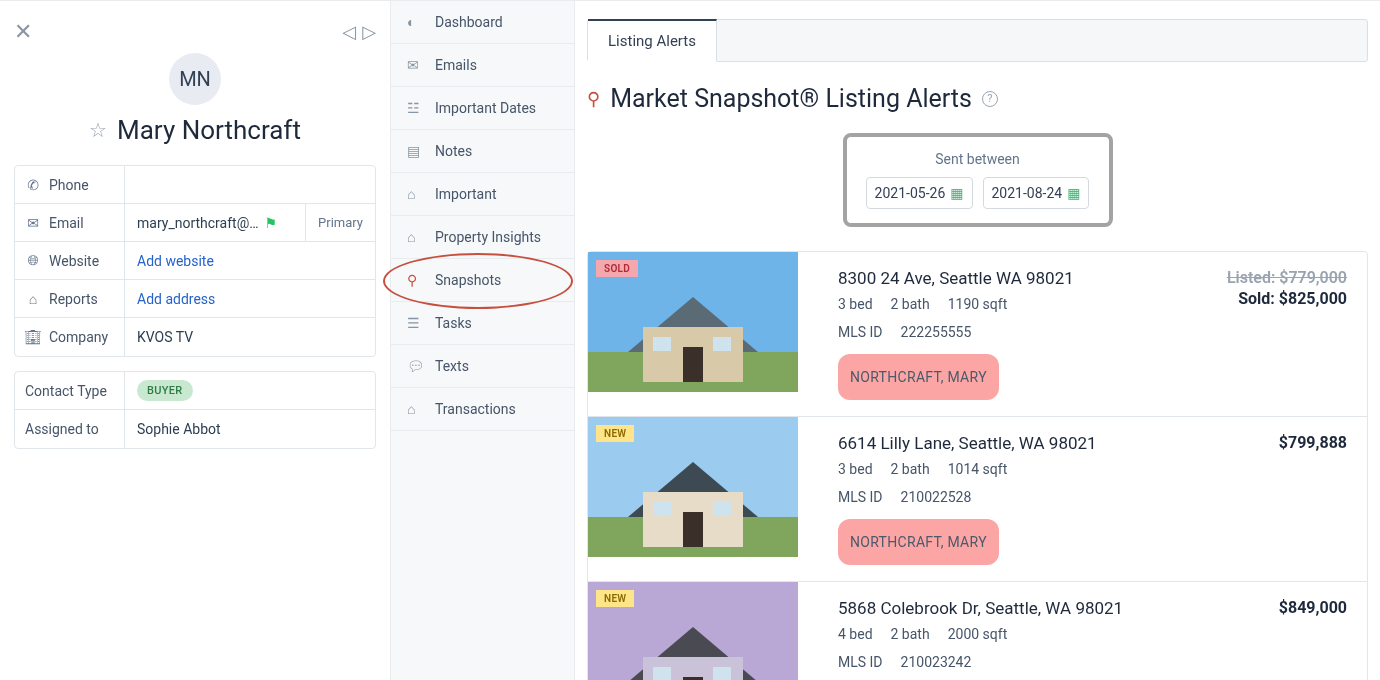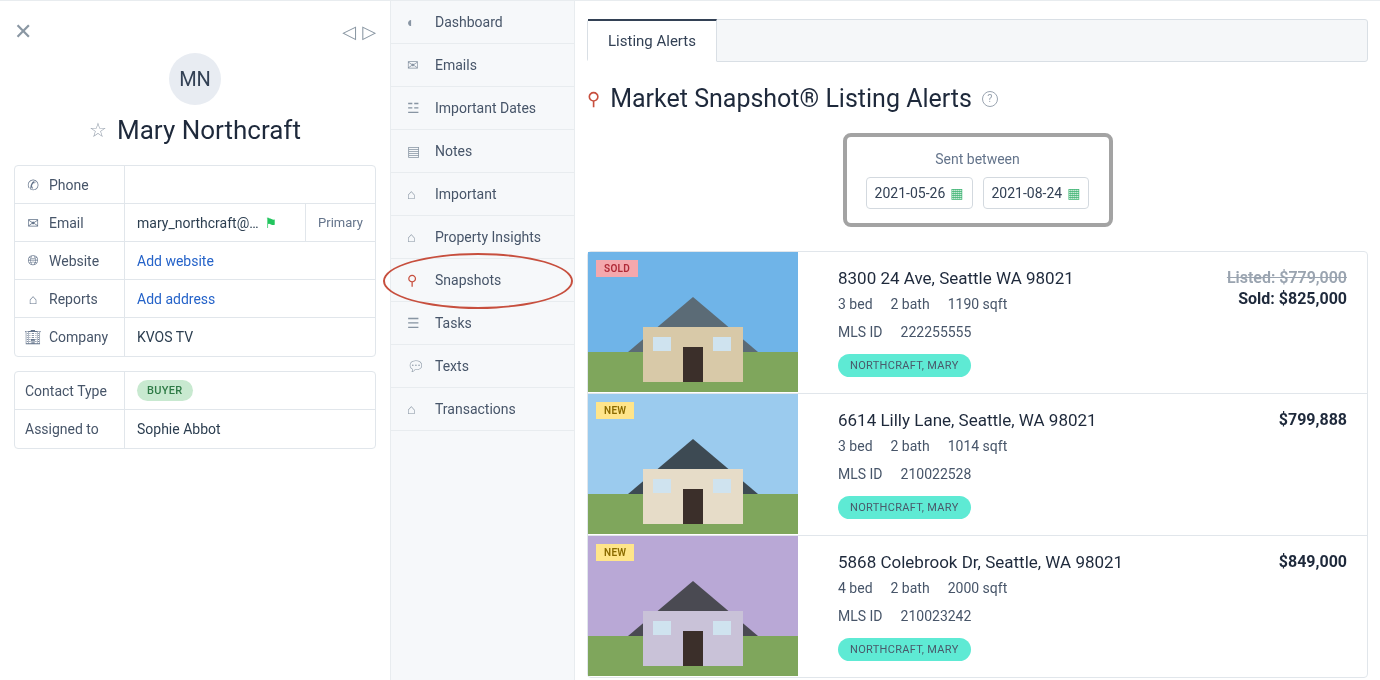--- a/index.html
+++ b/index.html
@@ -59,21 +59,21 @@
 .listing-img { width: 210px; height: 140px; position: relative; flex-shrink: 0; }
 .house-svg { width: 100%; height: 100%; }
 .badge { position: absolute; top: 8px; left: 8px; font-size: 10px; font-weight: 600; padding: 3px 8px; letter-spacing: 0.3px; }
 .badge.sold { background: #f4a8ad; color: #b02a37; }
 .badge.new { background: #ffe58a; color: #8b6b00; }
 .listing-body { flex: 1; padding: 16px 20px; display: flex; }
 .listing-main { flex: 1; }
 .listing-addr { font-size: 17px; font-weight: 400; color: #1e293b; margin-bottom: 8px; }
 .listing-specs { display: flex; gap: 18px; color: #475569; font-size: 14px; margin-bottom: 12px; }
 .mls-row { display: flex; gap: 18px; color: #475569; font-size: 14px; margin-bottom: 14px; }
-.agent-chip { background: #5eead4; color: #4a5a6b; font-size: 11px; padding: 5px 12px; border-radius: 12px; display: inline-block; letter-spacing: 0.3px; }
+.agent-chip { background: #fca5a5; color: #4a5a6b; font-size: 14px; padding: 15px 12px; border-radius: 12px; display: inline-block; letter-spacing: 0.3px; }
 .listing-price { text-align: right; font-size: 16px; }
 .price-listed { color: #9aa4b0; text-decoration: line-through; font-weight: 600; }
 .price-sold { color: #1e293b; font-weight: 700; margin-top: 2px; }
 .price-single { color: #1e293b; font-weight: 700; }
 </style>
 </head>
 <body>
 
 <div class="app">
 

